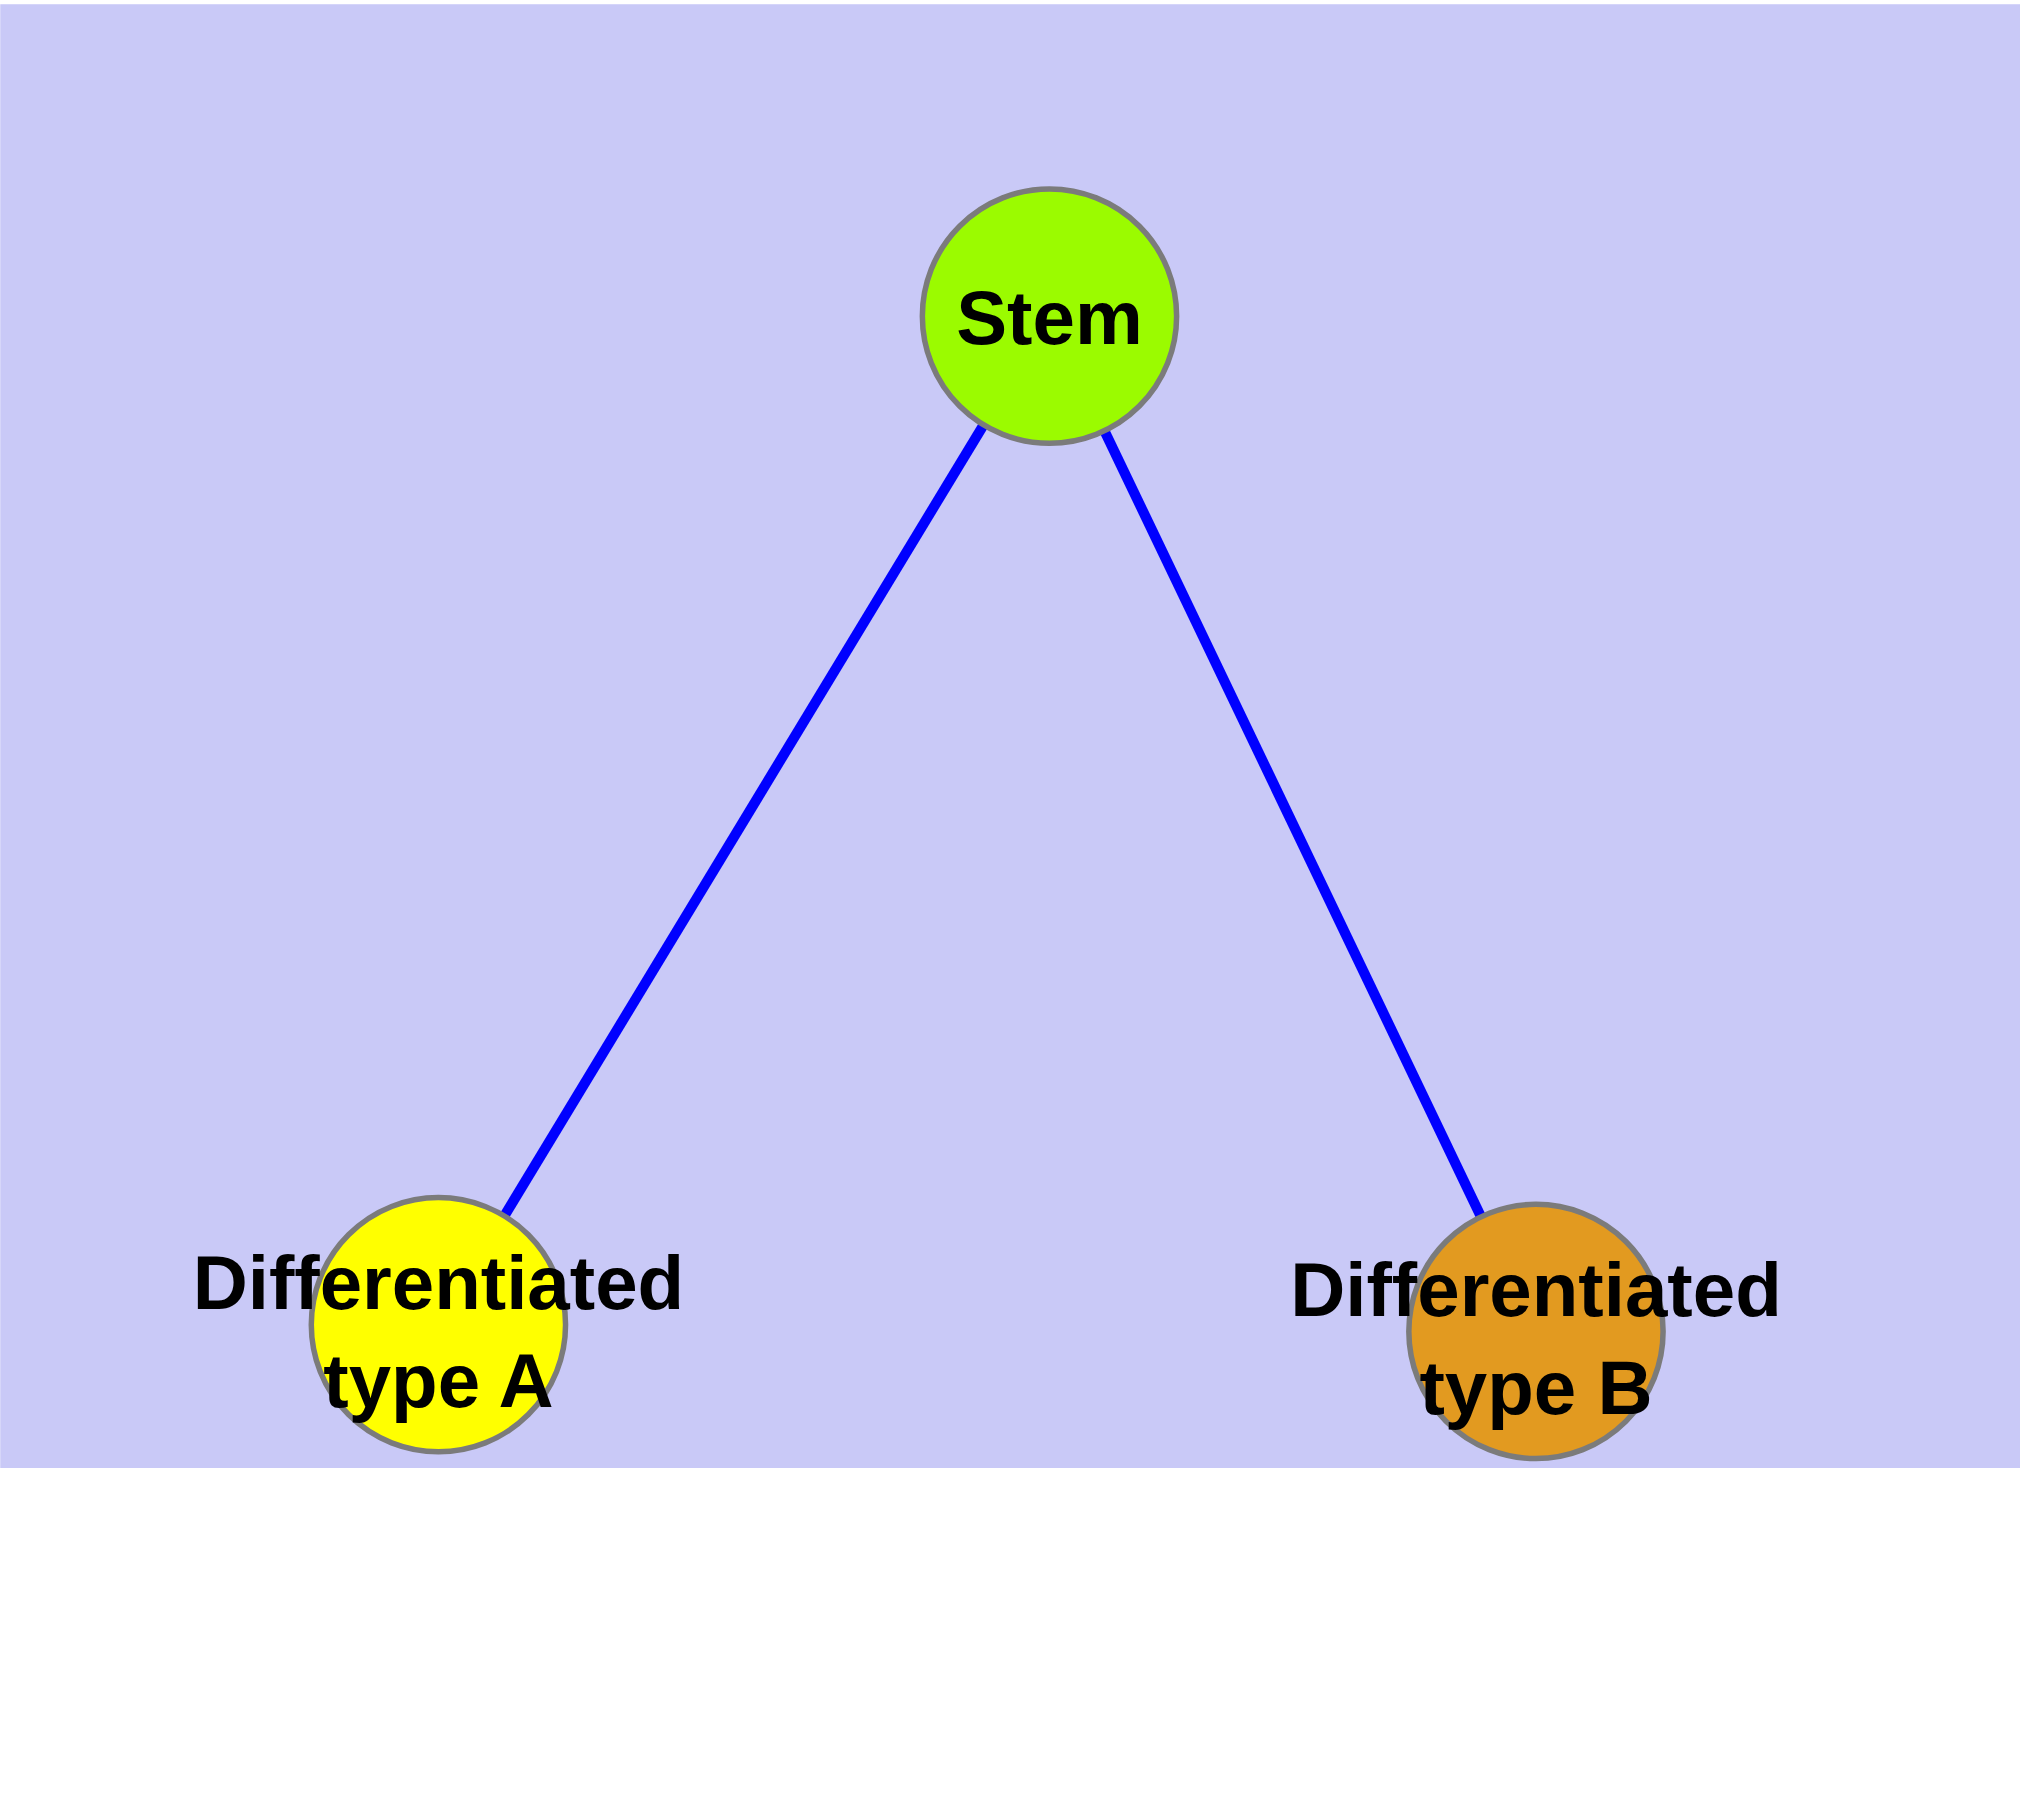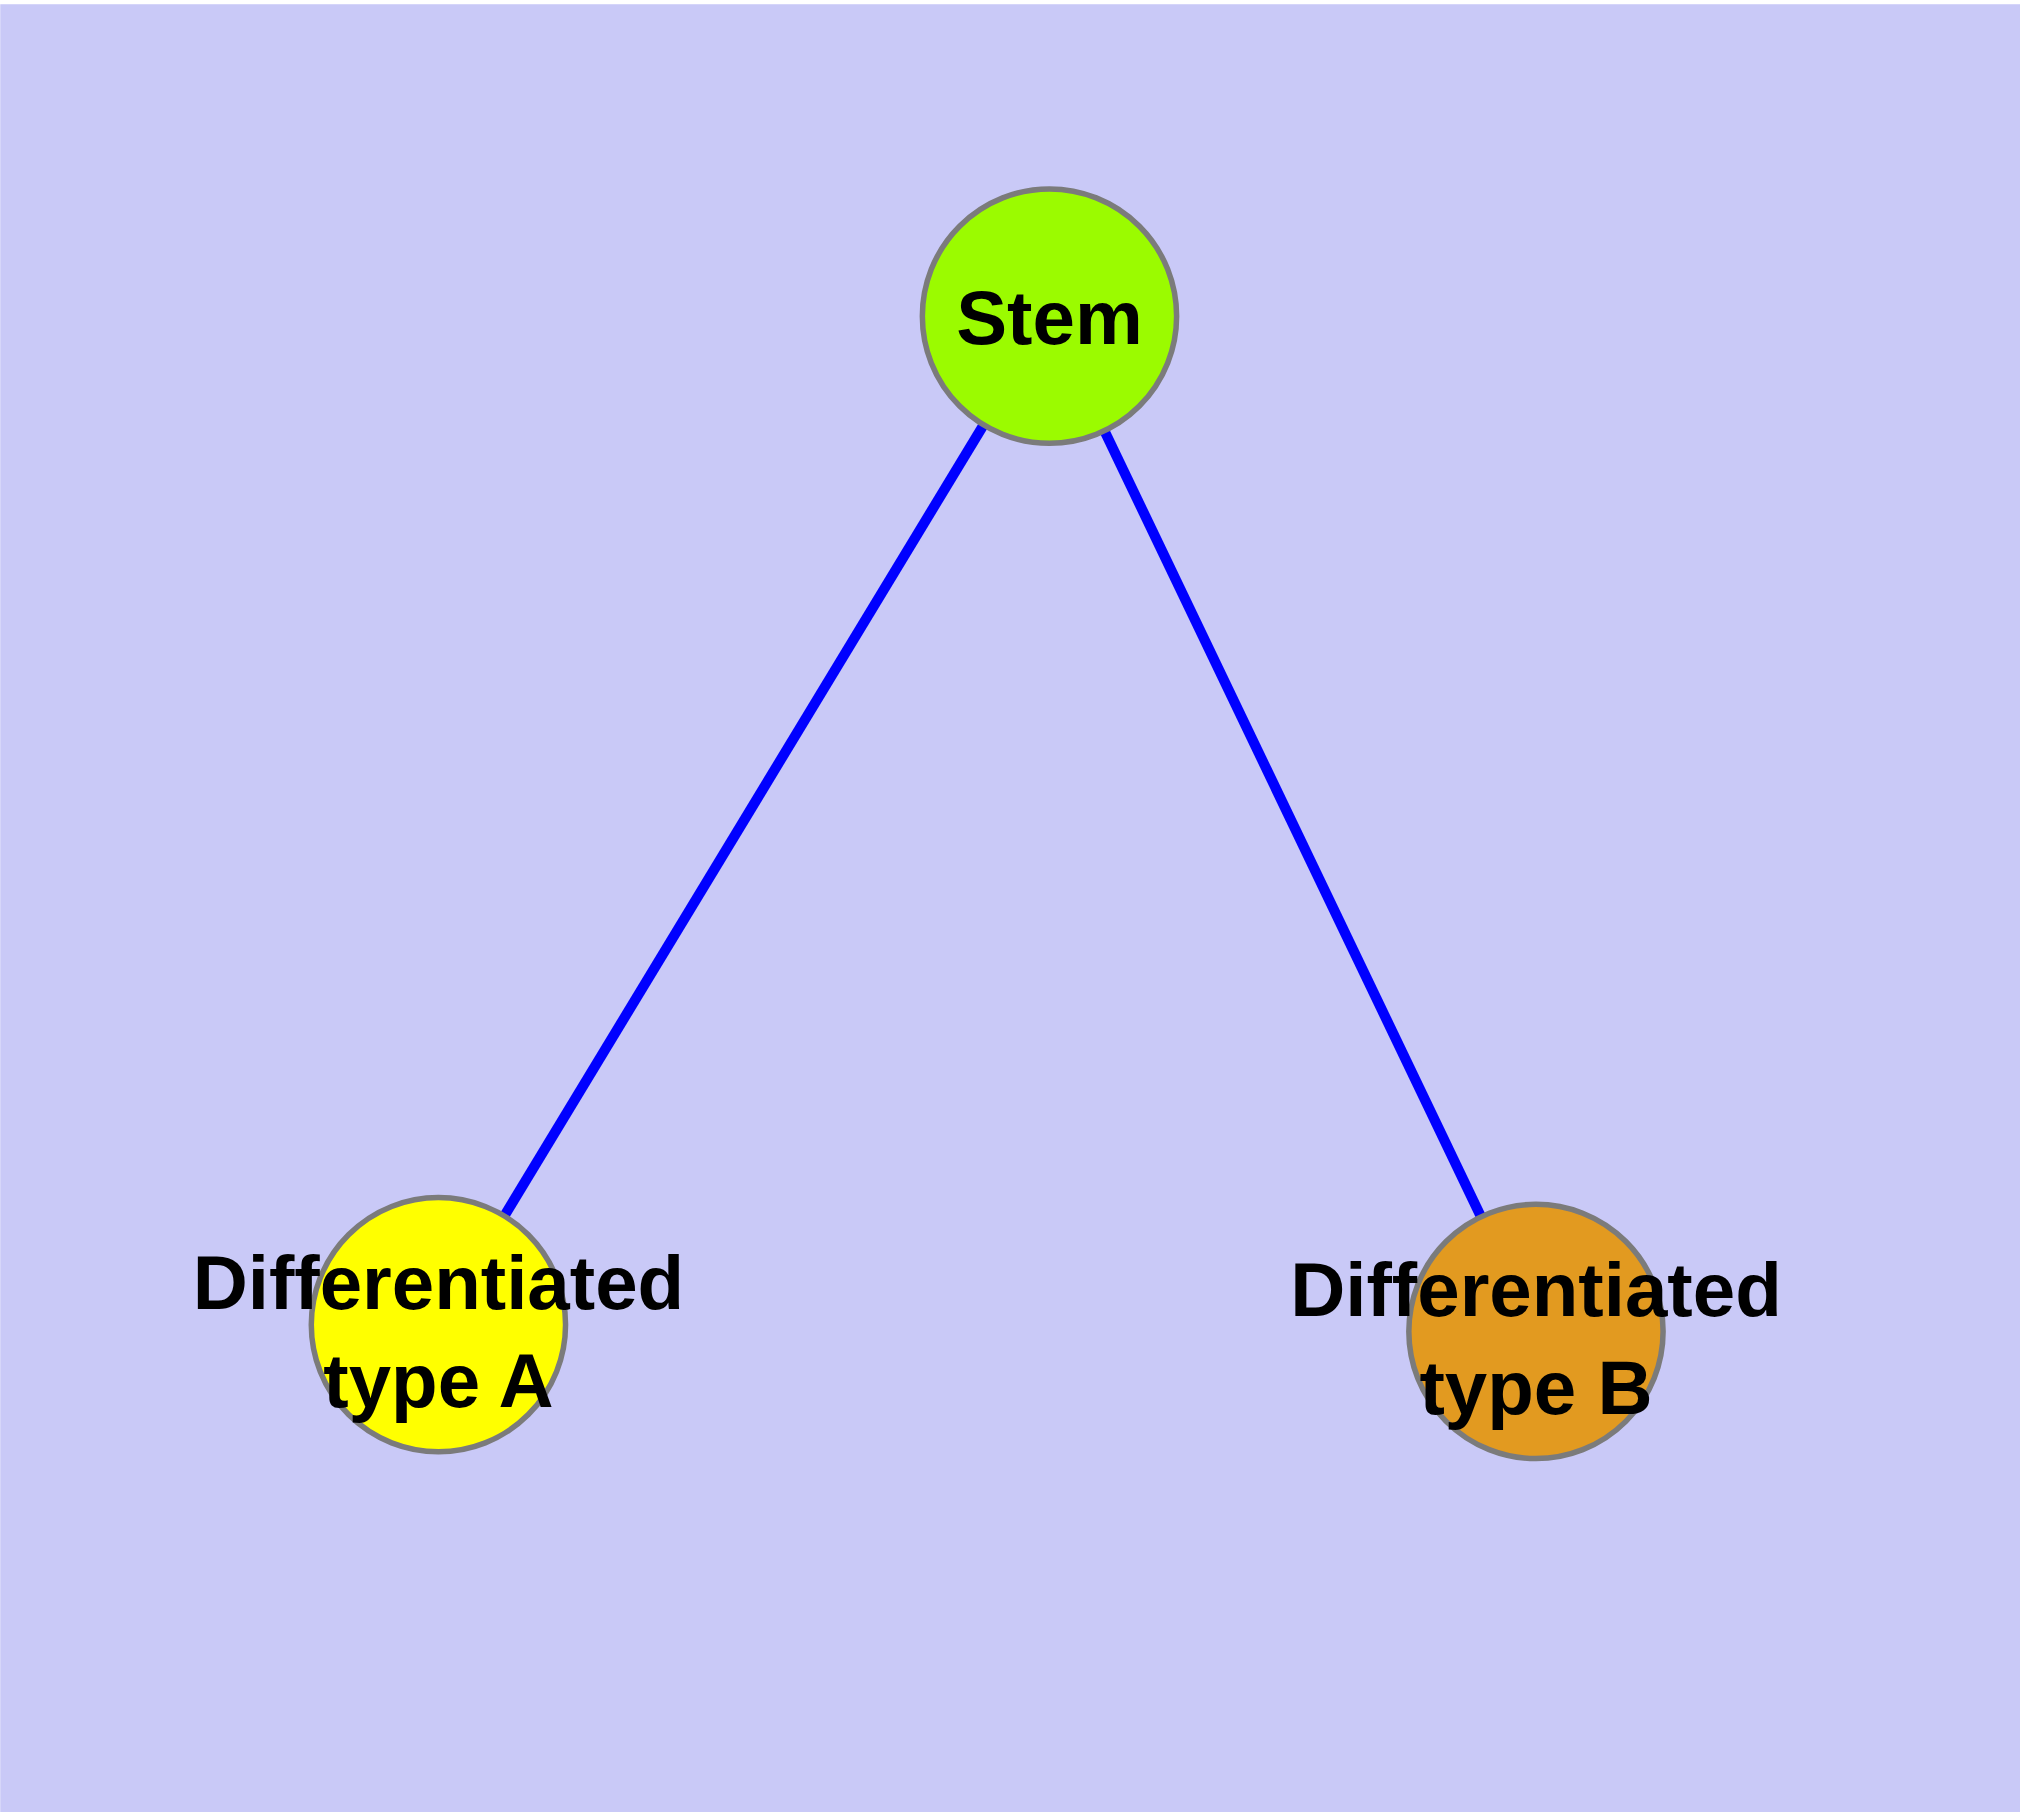--- a/index.html
+++ b/index.html
@@ -2,21 +2,21 @@
 <html style="font-size:13.6px"><head>
 <meta charset="utf-8">
 <style>
   html, body {
     margin: 0;
     padding: 0;
     background: #ffffff;
   }
   .canvas-wrap {
     width: 2021px;
-    height: 1812px;
+    height: 1468px;
     position: relative;
   }
   svg {
     display: block;
   }
   .node-label {
     font-family: "Liberation Sans", sans-serif;
     font-weight: bold;
     font-size: 90px;
     text-anchor: middle;

